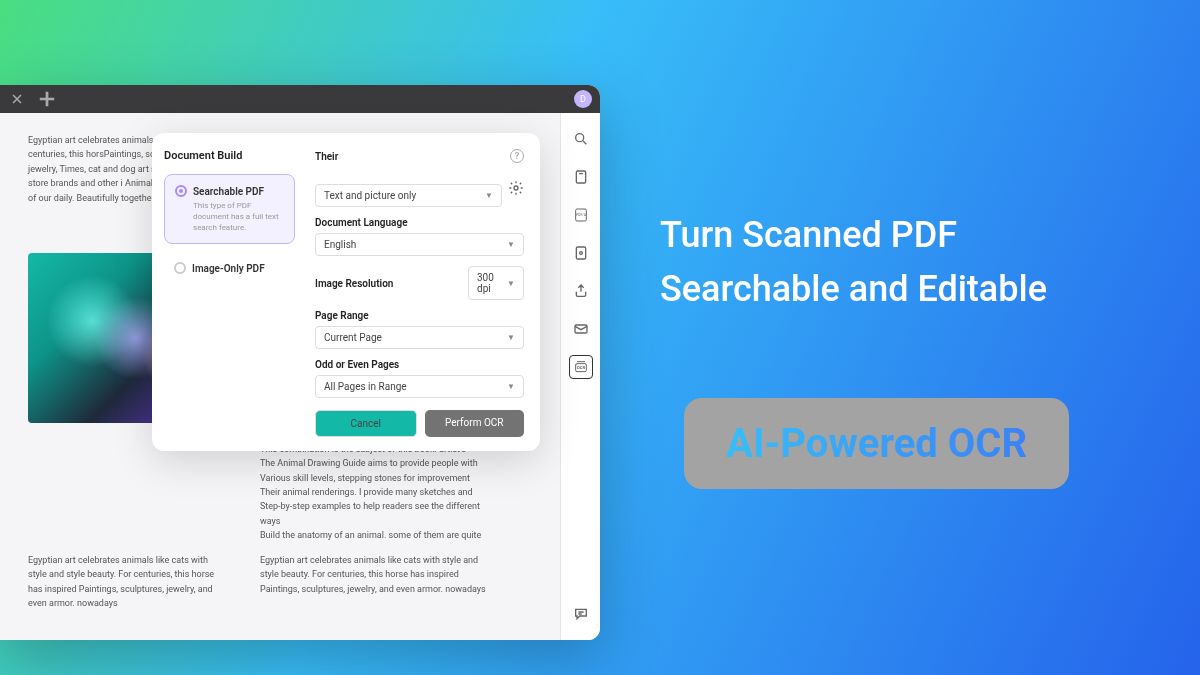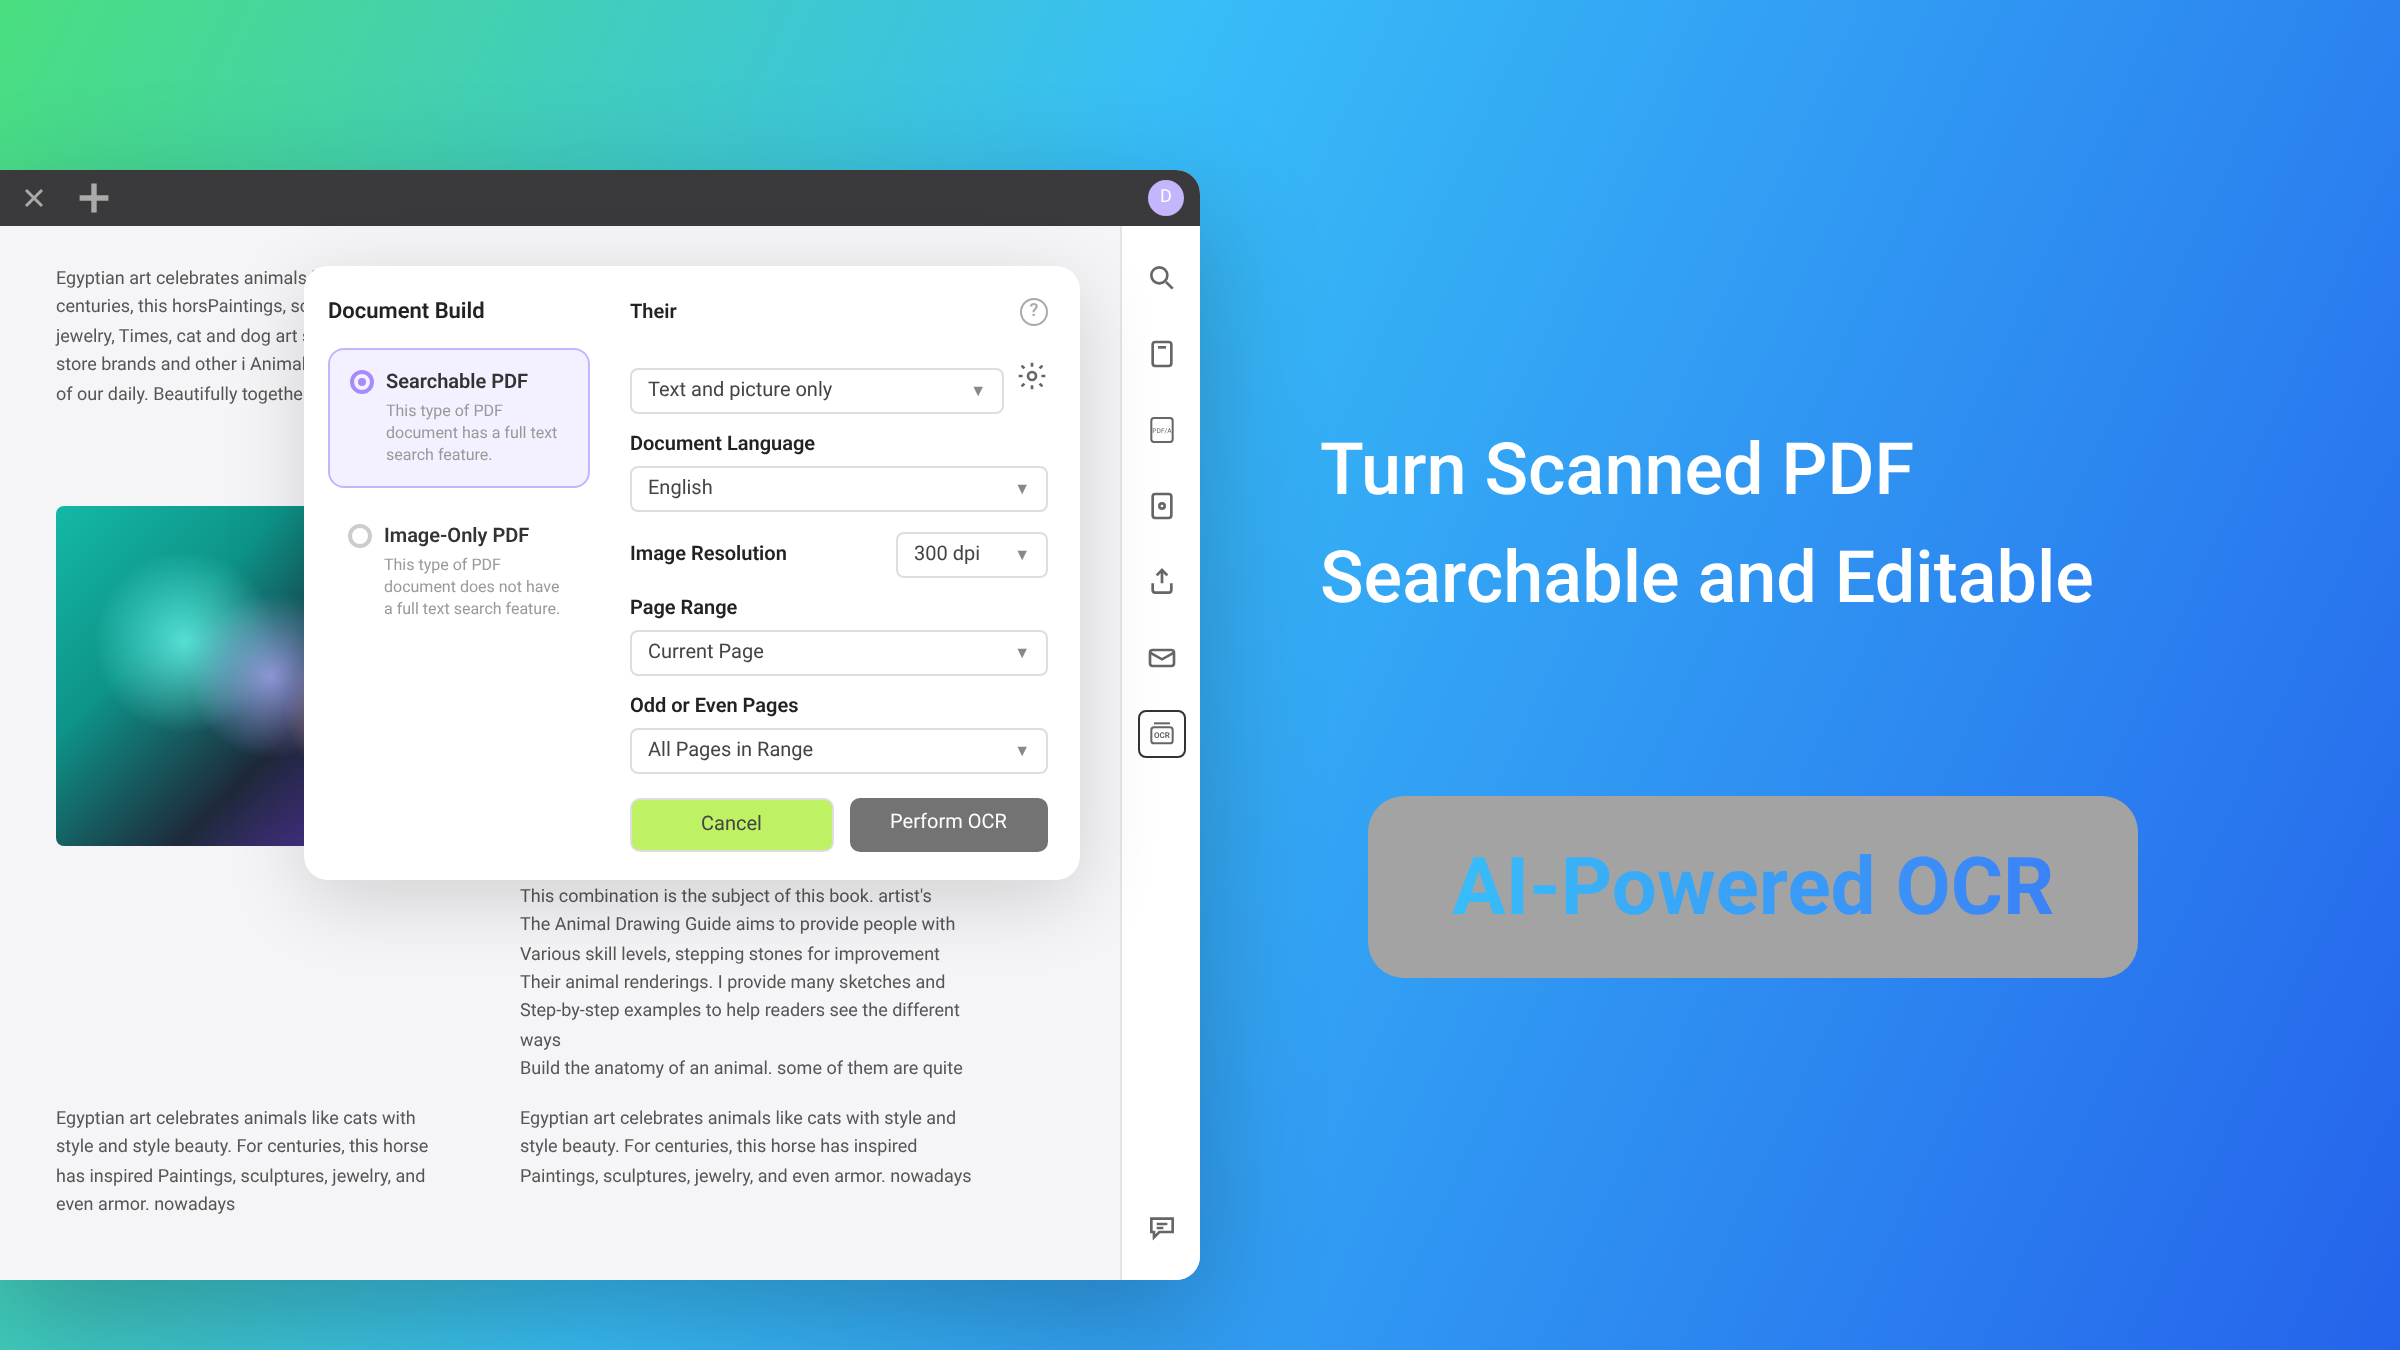--- a/index.html
+++ b/index.html
@@ -45,26 +45,26 @@
 .option-desc { font-size: 8px; color: #999; line-height: 1.35; padding-left: 18px; }
 
 .form-row { margin-bottom: 10px; }
 .form-label { font-size: 10px; font-weight: 600; color: #222; margin-bottom: 5px; display: flex; align-items: center; justify-content: space-between; }
 .help-icon { width: 14px; height: 14px; border: 1px solid #aaa; border-radius: 50%; display: flex; align-items: center; justify-content: center; font-size: 9px; color: #aaa; }
 .gear-icon { width: 16px; height: 16px; color: #666; }
 .select-field { display: flex; align-items: center; justify-content: space-between; background: #fff; border: 1px solid #ddd; border-radius: 4px; padding: 5px 8px; font-size: 10px; color: #444; gap: 8px; cursor: pointer; }
 .select-field .chev { color: #888; font-size: 8px; }
 .res-row { display: flex; gap: 6px; align-items: center; }
 .res-row .form-label { margin-bottom: 0; flex: 1; }
-.res-select { width: 76px; }
+.res-select { width: 56px; }
 .btn-detect { width: 100%; margin-top: 6px; padding: 6px; background: #fff; border: 1px solid #ddd; border-radius: 4px; font-size: 10px; color: #444; text-align: center; cursor: pointer; }
 
 .dialog-buttons { display: flex; gap: 8px; margin-top: 12px; }
 .btn { flex: 1; padding: 7px 0; border-radius: 5px; font-size: 10px; text-align: center; cursor: pointer; }
-.btn-cancel { background: #bef264; border: 1px solid #ddd; color: #444; }
+.btn-cancel { background: #14b8a6; border: 1px solid #ddd; color: #444; }
 .btn-primary { background: #737373; color: #fff; border: none; }
 
 .headline { position: absolute; left: 660px; top: 208px; color: #fff; font-size: 36px; font-weight: 500; line-height: 1.5; }
 .badge { position: absolute; left: 684px; top: 398px; background: #a3a3a3; border-radius: 18px; padding: 22px 42px; }
 .badge-text { font-size: 40px; font-weight: 700; background: linear-gradient(90deg, #38bdf8 0%, #3b82f6 100%); -webkit-background-clip: text; background-clip: text; color: transparent; }
 
 .layout-row { display: flex; gap: 6px; align-items: center; }
 .layout-row .select-field { flex: 1; margin-top: 16px; }
 </style>
 </head>
@@ -160,21 +160,20 @@
             <div class="radio checked"></div>
             <div class="option-label">Searchable PDF</div>
           </div>
           <div class="option-desc">This type of PDF document has a full text search feature.</div>
         </div>
         <div class="doc-type-option">
           <div class="option-header">
             <div class="radio unchecked"></div>
             <div class="option-label">Image-Only PDF</div>
           </div>
-          <div class="option-desc">This type of PDF document does not have a full text search feature.</div>
         </div>
       </div>
 
       <div class="dialog-right">
         <div class="form-row">
           <div class="form-label">
             <span>Their</span>
             <span class="help-icon">?</span>
           </div>
           <div class="layout-row">

